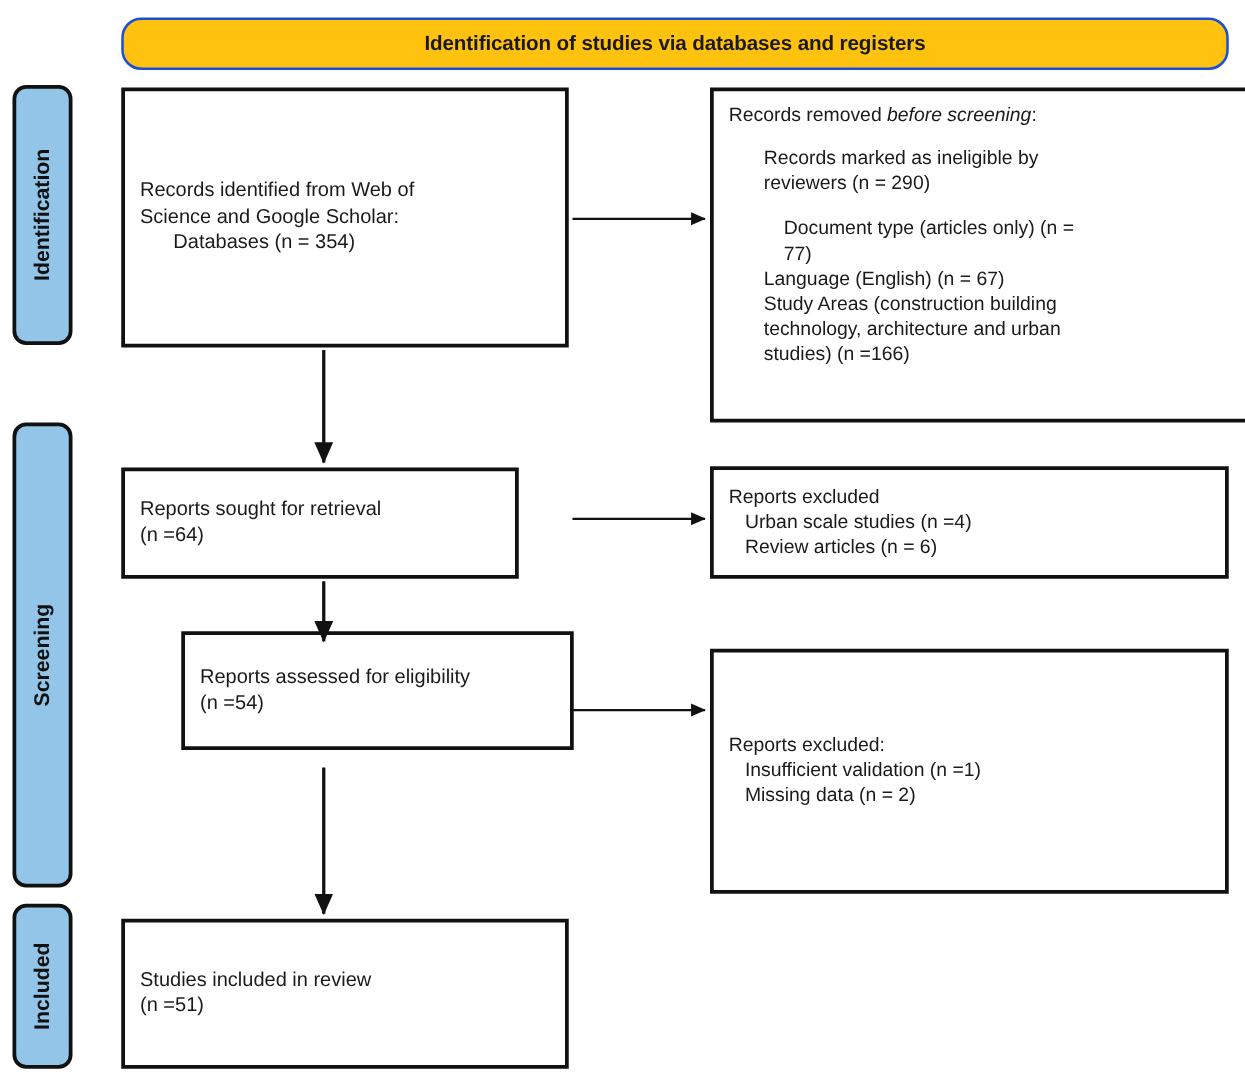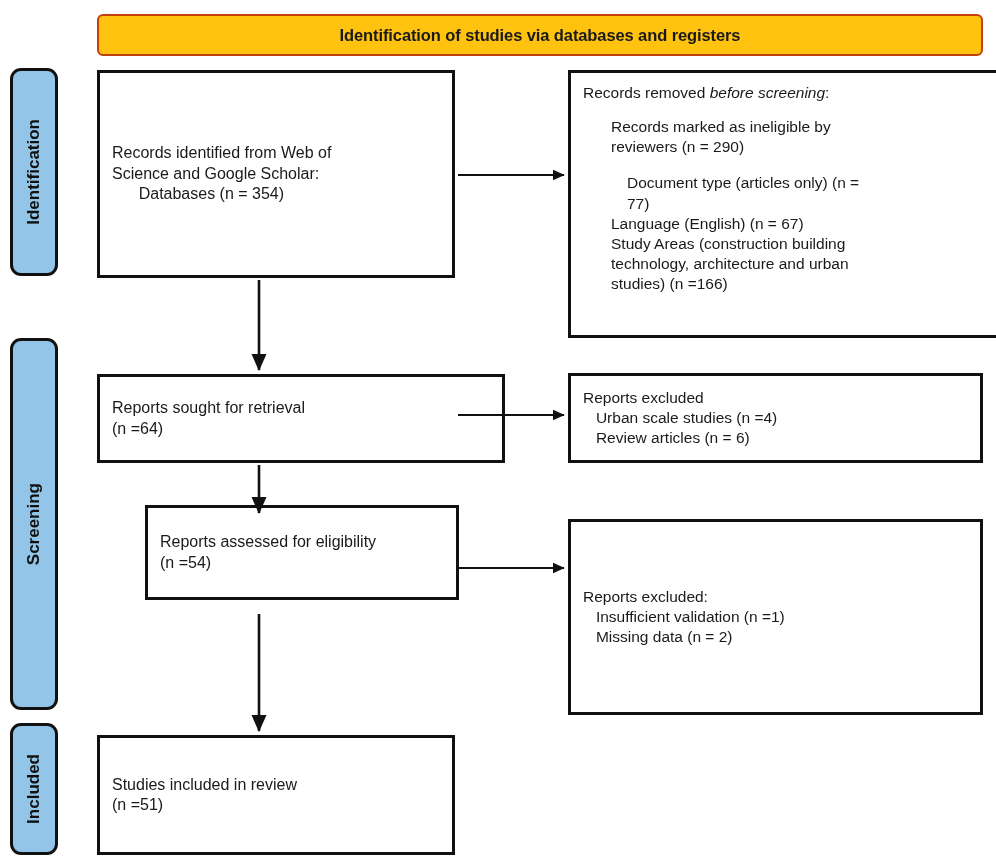--- a/index.html
+++ b/index.html
@@ -20,22 +20,22 @@
   }
 
   
   .banner {
     position: absolute;
     left: 97px;
     top: 14px;
     width: 886px;
     height: 42px;
     background: #FFC20E;
-    border: 2px solid #c2410c;
-    border-radius: 6px;
+    border: 2px solid #1d4ed8;
+    border-radius: 16px;
     box-sizing: border-box;
     display: flex;
     align-items: center;
     justify-content: center;
   }
   .banner-text {
     font-size: 16.5px;
     font-weight: bold;
     color: #1a1a1a;
     letter-spacing: -0.1px;
@@ -84,21 +84,21 @@
     line-height: 1.28;
     color: #1a1a1a;
     white-space: pre-wrap;
   }
   .box.align-top {
     justify-content: flex-start;
   }
 
   #box-identified       { left: 97px;  top: 70px;  width: 358px; height: 208px; }
   #box-removed          { left: 568px; top: 70px;  width: 495px; height: 268px; }
-  #box-sought           { left: 97px;  top: 374px; width: 408px; height: 89px;  }
+  #box-sought           { left: 97px;  top: 374px; width: 318px; height: 89px;  }
   #box-excluded-1       { left: 568px; top: 373px; width: 415px; height: 90px;  }
   #box-assessed         { left: 97px;  top: 505px; width: 314px; height: 95px; margin-left: 48px;  }
   #box-excluded-2       { left: 568px; top: 519px; width: 415px; height: 196px; }
   #box-included         { left: 97px;  top: 735px; width: 358px; height: 120px; }
 
   #box-removed .box-text     { font-size: 15.5px; line-height: 1.3; }
   #box-excluded-1 .box-text  { font-size: 15.5px; line-height: 1.3; }
   #box-excluded-2 .box-text  { font-size: 15.5px; line-height: 1.3; }
 
   #box-identified .box-text  { text-align: left; }

